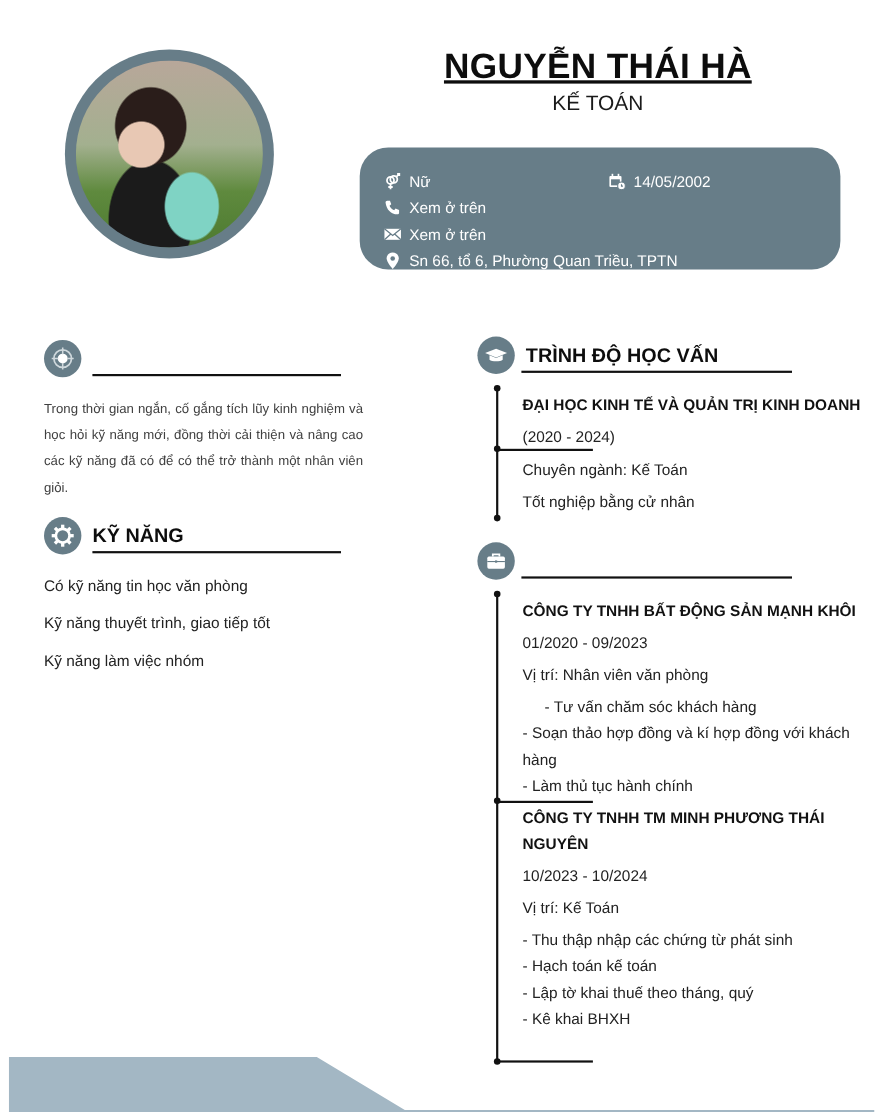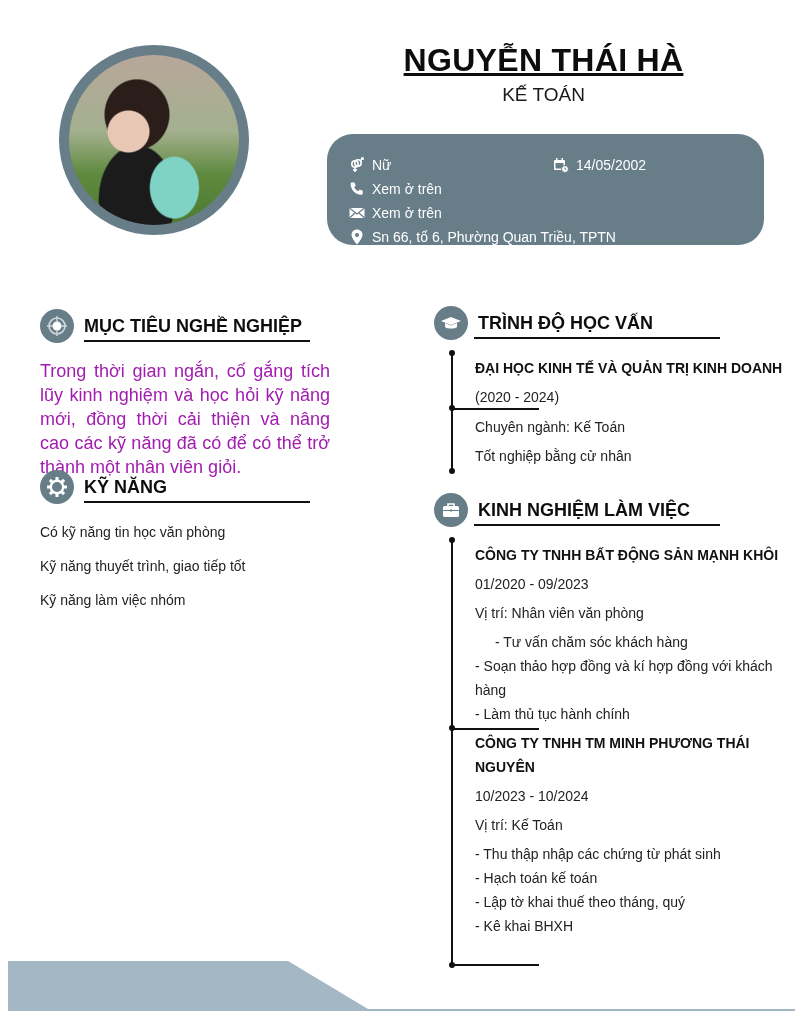--- a/index.html
+++ b/index.html
@@ -20,21 +20,21 @@
   .info-card { position: absolute; left: 327px; top: 134px; width: 437px; height: 111px; background: #677d88; border-radius: 26px; color: #fff; font-size: 14px; }
   .info-row { position: absolute; display: flex; align-items: center; gap: 7px; }
   .info-row svg { width: 16px; height: 16px; fill: #fff; }
 
   .sec-head { position: absolute; display: flex; align-items: center; }
   .sec-icon { width: 34px; height: 34px; border-radius: 50%; background: #677d88; display: flex; align-items: center; justify-content: center; }
   .sec-icon svg { width: 22px; height: 22px; }
   .sec-title { font-size: 18px; font-weight: bold; margin-left: 10px; color: #0d0d0d; }
   .sec-line { position: absolute; height: 1.5px; background: #111; }
 
-  .para { position: absolute; font-size: 18px; line-height: 24px; text-align: justify; color: #a21caf; }
+  .para { position: absolute; font-size: 12px; line-height: 24px; text-align: justify; color: #404040; }
   .txt { position: absolute; font-size: 14px; color: #222; white-space: nowrap; }
   .bold { font-weight: bold; color: #111; }
 
   .tl-vline { position: absolute; width: 1.5px; background: #111; }
   .tl-dot { position: absolute; width: 6px; height: 6px; border-radius: 50%; background: #111; }
   .tl-hline { position: absolute; height: 1.5px; background: #111; }
 
   .footer-shape { position: absolute; left: 8px; top: 961px; width: 787px; height: 50px; }
 </style>
 </head>
@@ -90,21 +90,20 @@
 </div>
 
 <div class="sec-head" style="left:40px; top:309px;">
   <div class="sec-icon">
     <svg viewBox="0 0 22 22">
         <circle cx="11" cy="11" r="8" fill="none" stroke="#cfd8dc" stroke-width="1.6"></circle>
         <circle cx="11" cy="11" r="4.5" fill="#fff"></circle>
         <path d="M11 1v6M11 15v6M1 11h6M15 11h6" stroke="#cfd8dc" stroke-width="1.4"></path>
       </svg>
   </div>
-  <span class="sec-title">MỤC TIÊU NGHỀ NGHIỆP</span>
 </div>
 <div class="sec-line" style="left:84px; top:340px; width:226px;"></div>
 <div class="para" style="left:40px; top:359px; width:290px;">Trong thời gian ngắn, cố gắng tích lũy kinh nghiệm và học hỏi kỹ năng mới, đồng thời cải thiện và nâng cao các kỹ năng đã có để có thể trở thành một nhân viên giỏi.</div>
 
 <div class="sec-head" style="left:40px; top:470px;">
   <div class="sec-icon">
     <svg viewBox="0 0 22 22">
         <g fill="#fff">
           <circle cx="11" cy="11" r="7.5"></circle>
           <rect x="9.5" y="1" width="3" height="4"></rect>
@@ -150,21 +149,20 @@
 
 <div class="sec-head" style="left:434px; top:493px;">
   <div class="sec-icon">
     <svg viewBox="0 0 22 22">
         <rect x="3" y="7" width="16" height="11" rx="1.5" fill="#fff"></rect>
         <path d="M8 7V5h6v2" stroke="#fff" stroke-width="1.6" fill="none"></path>
         <rect x="3" y="11" width="16" height="1" fill="#677d88"></rect>
         <rect x="10" y="10.5" width="2" height="2" fill="#677d88"></rect>
       </svg>
   </div>
-  <span class="sec-title">KINH NGHIỆM LÀM VIỆC</span>
 </div>
 <div class="sec-line" style="left:474px; top:524px; width:246px;"></div>
 
 <div class="tl-vline" style="left:451px; top:540px; height:425px;"></div>
 <div class="tl-dot" style="left:449px; top:537px;"></div>
 <div class="tl-dot" style="left:449px; top:725px;"></div>
 <div class="tl-hline" style="left:451px; top:728px; width:88px;"></div>
 <div class="tl-dot" style="left:449px; top:962px;"></div>
 <div class="tl-hline" style="left:451px; top:964px; width:88px;"></div>
 

